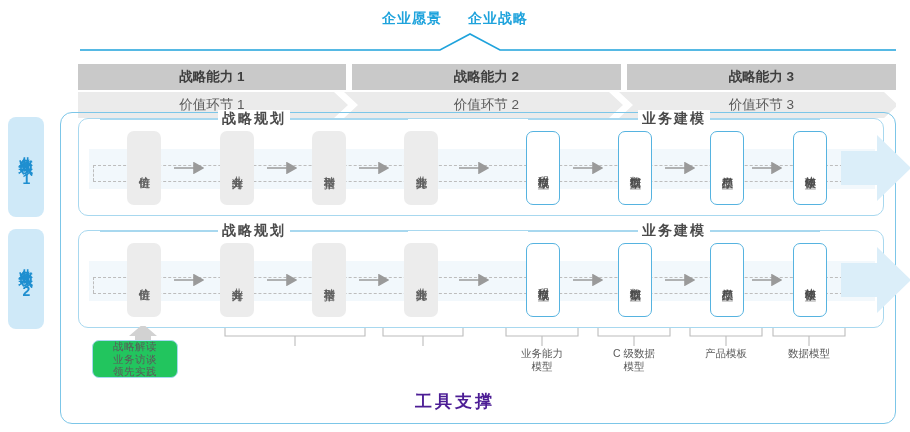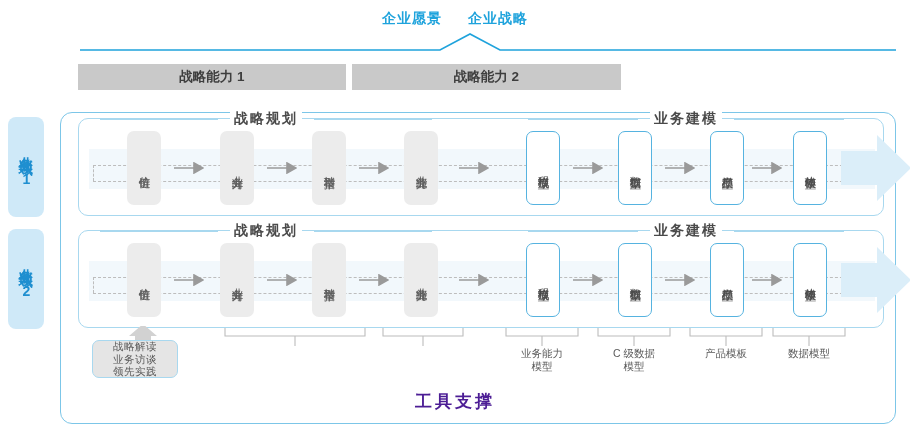--- a/index.html
+++ b/index.html
@@ -81,21 +81,21 @@
   .rail.t{top:16px;} .rail.b{top:54px;}
   .rail-cap{
     position:absolute;width:0;height:38px;border-left:1px dashed #bdbdbd;
   }
 
   
   .big-arrow{position:absolute;right:-28px;top:16px;width:70px;height:66px;}
 
   
   .sect{
-    position:absolute;height:18px;display:flex;align-items:center;gap:12px;
+    position:absolute;height:18px;display:flex;align-items:center;gap:0;
   }
   .sect .line{height:0;border-top:1.2px solid #a8d8ef;flex:0 0 auto;}
   .sect .txt{
     color:#4a4a4a;font-size:14px;font-weight:bold;letter-spacing:2px;
     white-space:nowrap;background:#ffffff;padding:0 4px;
   }
 
   
   .node{
     position:absolute;width:34px;height:74px;
@@ -111,21 +111,21 @@
   .node.blue{background:#ffffff;border:1.3px solid #56b3e0;}
   .node.blue span{color:#4a4a4a;}
 
   
   .conn{position:absolute;width:30px;height:12px;}
 
   
   .tool-box{
     position:absolute;left:92px;top:340px;width:86px;height:38px;
     border:1.2px solid #a8d8ef;border-radius:7px;box-sizing:border-box;
-    background:#e5e5e5;display:flex;flex-direction:column;
+    background:#22c55e;display:flex;flex-direction:column;
     align-items:center;justify-content:center;
   }
   .tool-box div{
     color:#5a5a5a;font-size:10.5px;line-height:1.18;
     letter-spacing:.5px;white-space:nowrap;
   }
   .tool-label{
     position:absolute;text-align:center;color:#5a5a5a;
     font-size:10.5px;line-height:1.25;white-space:nowrap;
   }
@@ -157,22 +157,46 @@
 
     <div class="bar-row cap">
       <div class="cap-cell" style="width:268px">
         <span>战略能力 1</span>
       </div>
       <div class="cap-gap"></div>
       <div class="cap-cell" style="width:269px">
         <span>战略能力 2</span>
       </div>
       <div class="cap-gap"></div>
-    </div>
-
+      <div class="cap-cell" style="width:269px">
+        <span>战略能力 3</span>
+      </div>
+    </div>
+
+    <div class="val-row">
+      <div class="val-cell" style="left:0;width:268px">
+        <span>价值环节 1</span>
+      </div>
+      <div class="val-cell" style="left:274px;width:269px">
+        <span>价值环节 2</span>
+      </div>
+      <div class="val-cell" style="left:549px;width:269px">
+        <span>价值环节 3</span>
+      </div>
+
+      <svg class="chev" style="left:256px" viewBox="0 0 24 26">
+        <path d="M0,0 L10,0 L24,13 L10,26 L0,26 L14,13 Z" fill="#ffffff"></path>
+      </svg>
+      <svg class="chev" style="left:531px" viewBox="0 0 24 26">
+        <path d="M0,0 L10,0 L24,13 L10,26 L0,26 L14,13 Z" fill="#ffffff"></path>
+      </svg>
+      <svg class="chev" style="left:802px;width:20px" viewBox="0 0 20 26">
+        <path d="M4,0 L20,0 L20,26 L4,26 L18,13 Z" fill="#ffffff"></path>
+      </svg>
+    </div>
   </div>
 
   <div class="outer-frame"></div>
 
   <div class="side-label" id="side1">
     <span>业务领域 1</span>
   </div>
   <div class="side-label" id="side2">
     <span>业务领域 2</span>
   </div>

